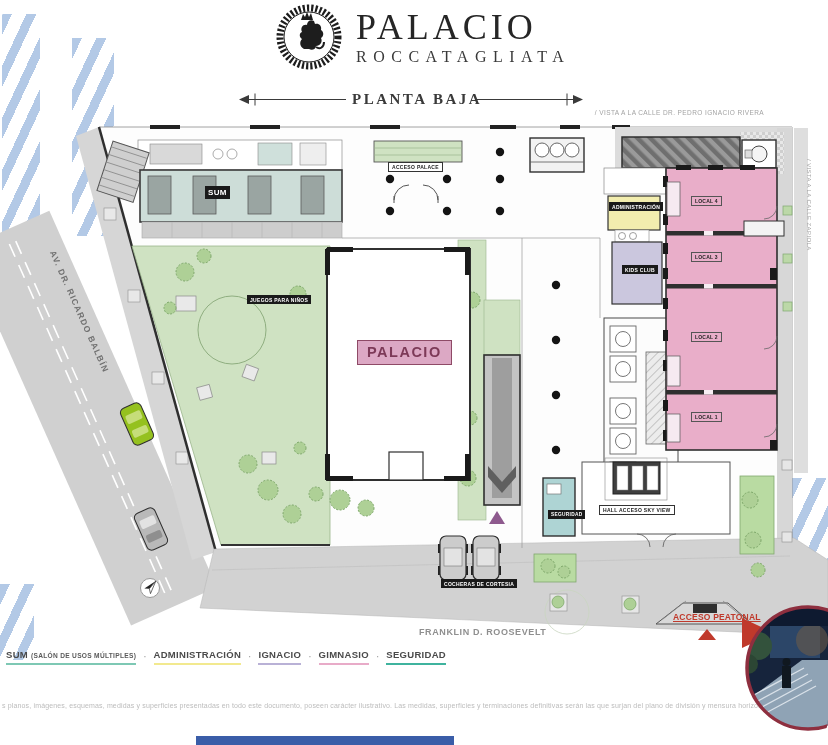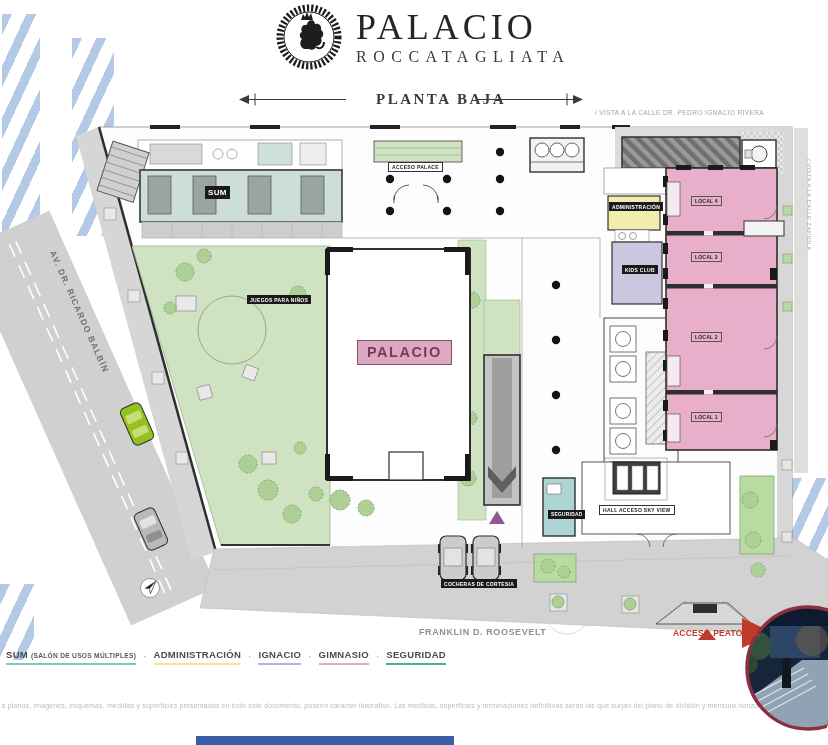--- a/index.html
+++ b/index.html
@@ -17,21 +17,21 @@
   .badge-pink{background:#e9aec9;color:#222;border:0.8px solid #555;font-weight:bold;
     font-size:5px;letter-spacing:.2px;padding:1px 3px;line-height:1.2;}
   .badge-palacio{background:#dca8c4;color:#7d3a58;border:1.4px solid #8e4a66;
     font-weight:bold;font-size:14.5px;letter-spacing:1.5px;padding:3px 9px;line-height:1.2;}
   .street{color:#a3a3a3;font-size:6.5px;letter-spacing:.4px;}
   .brand-name{font-family:"Liberation Serif",serif;font-size:36px;letter-spacing:4px;
     color:#262626;line-height:1;}
   .brand-sub{font-family:"Liberation Serif",serif;font-size:16px;letter-spacing:6.5px;
     color:#3a3a3a;margin-top:3px;}
   .plan-title{font-family:"Liberation Serif",serif;font-size:15px;letter-spacing:2.5px;
-    color:#3a3a3a;font-weight:bold;margin-left:24px;}
+    color:#3a3a3a;font-weight:bold;}
   .legend{position:absolute;z-index:3;display:flex;align-items:flex-end;gap:7px;}
   .lg{font-size:9.5px;font-weight:bold;color:#4a4a4a;letter-spacing:.3px;
     border-bottom:2.5px solid #ccc;padding-bottom:3px;white-space:nowrap;}
   .lg-suf{font-size:6.6px;font-weight:bold;color:#5a5a5a;}
   .lg-sep{font-size:10px;color:#999;padding-bottom:3px;}
   .disclaimer{position:absolute;z-index:1;font-size:7px;color:#bcbcbc;letter-spacing:.15px;
     white-space:nowrap;}
   .footer-blue{position:absolute;z-index:3;background:#3a5da8;}
 </style>
 </head>
@@ -429,21 +429,21 @@
   <div class="lbl badge-dark" style="left:622px;top:265px;">KIDS CLUB</div>
   <div class="lbl badge-palacio" style="left:357px;top:340px;">PALACIO</div>
   <div class="lbl badge-dark" style="left:247px;top:295px;">JUEGOS PARA NIÑOS</div>
   <div class="lbl badge-dark" style="left:548px;top:510px;font-size:4.8px;">SEGURIDAD</div>
   <div class="lbl badge-outline" style="left:599px;top:505px;">HALL ACCESO SKY VIEW</div>
   <div class="lbl badge-dark" style="left:441px;top:579px;">COCHERAS DE CORTESIA</div>
   <div class="lbl badge-pink" style="left:691px;top:196px;">LOCAL 4</div>
   <div class="lbl badge-pink" style="left:691px;top:252px;">LOCAL 3</div>
   <div class="lbl badge-pink" style="left:691px;top:332px;">LOCAL 2</div>
   <div class="lbl badge-pink" style="left:691px;top:412px;">LOCAL 1</div>
-  <div class="lbl" style="left:673px;top:628px;color:#c0392b;font-weight:bold;font-size:8.5px;letter-spacing:.2px;">ACCESO PEATONAL</div>
+  <div class="lbl" style="left:673px;top:612px;color:#c0392b;font-weight:bold;font-size:8.5px;letter-spacing:.2px;text-decoration:underline;">ACCESO PEATONAL</div>
 
   <div class="legend" style="left:6px;top:649px;">
     <span class="lg" style="border-bottom-color: rgb(126, 200, 180);">
       <span>SUM</span>
       <span class="lg-suf">(SALÓN DE USOS MÚLTIPLES)</span></span>
     <span class="lg-sep">·</span>
     <span class="lg" style="border-bottom-color: rgb(242, 233, 143);">ADMINISTRACIÓN</span>
     <span class="lg-sep">·</span>
     <span class="lg" style="border-bottom-color: rgb(185, 177, 214);">IGNACIO</span>
     <span class="lg-sep">·</span>

